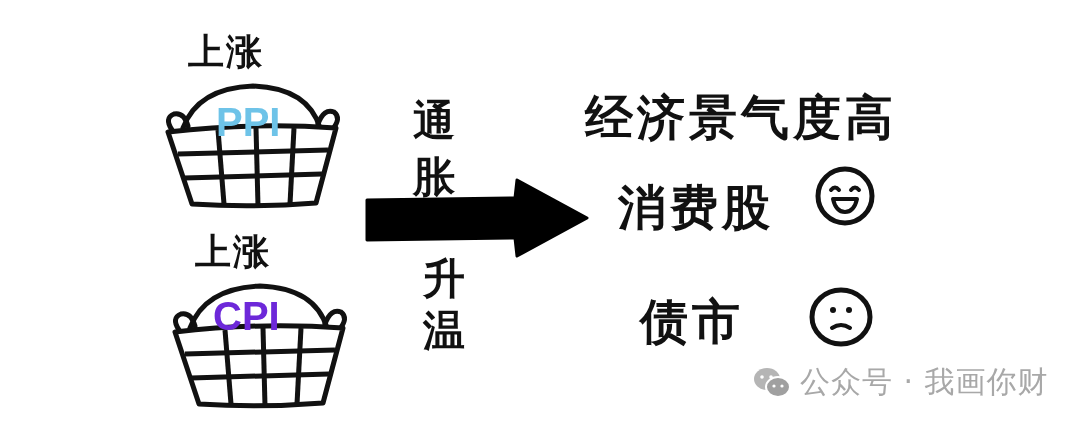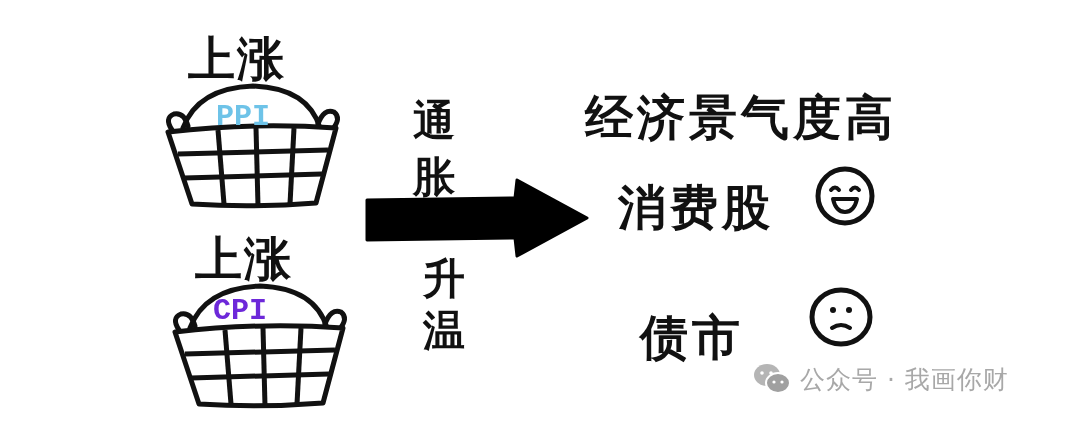--- a/index.html
+++ b/index.html
@@ -1,24 +1,24 @@
 <!DOCTYPE html>
 <html><head>
   <meta charset="utf-8">
   <style>
     html, body { margin: 0; padding: 0; background: #ffffff; }
     body { width: 1080px; height: 427px; position: relative; overflow: hidden;
            font-family: "DejaVu Sans", sans-serif; }
     .abs { position: absolute; }
     .hand { font-family: "DejaVu Sans", sans-serif; font-weight: bold; color: #111; }
-    .basket-label { font-size: 47px; letter-spacing: 2px; }
+    .basket-label { font-size: 36px; letter-spacing: 2px; }
     .vert-char { font-size: 42px; line-height: 54px; text-align: center; width: 60px; }
     .line-big { font-size: 48px; letter-spacing: 4px; }
-    .basket-tag { font-family: Liberation Mono, monospace; font-weight: bold; font-size: 30px; }
-    .watermark { color: #a8a8a8; font-size: 25px; font-family: "DejaVu Sans", sans-serif; letter-spacing: 1px; }
+    .basket-tag { font-family: Liberation Sans, sans-serif; font-weight: bold; font-size: 40px; }
+    .watermark { color: #a8a8a8; font-size: 30px; font-family: "DejaVu Sans", sans-serif; letter-spacing: 1px; }
   </style>
 </head>
 <body>
 
 <div class="abs" style="left:158px; top:28px; width:190px; height:180px;">
   <div class="abs hand basket-label" style="left:30px; top:0px;">上涨</div>
   <svg class="abs" style="left:0; top:50px;" width="190" height="135" viewBox="0 0 190 135">
     <path d="M25 50 Q40 10 95 8 Q150 10 162 50" fill="none" stroke="#111" stroke-width="5" stroke-linecap="round"></path>
     <path d="M14 52 Q6 40 16 36 Q26 34 30 48" fill="none" stroke="#111" stroke-width="5" stroke-linecap="round"></path>
     <path d="M160 46 Q166 30 176 34 Q184 40 174 52" fill="none" stroke="#111" stroke-width="5" stroke-linecap="round"></path>
@@ -61,21 +61,21 @@
 <div class="abs hand line-big" style="left:585px; top:86px;">经济景气度高</div>
 
 <div class="abs hand line-big" style="left:618px; top:176px;">消费股</div>
 <svg class="abs" style="left:814px; top:165px;" width="62" height="62" viewBox="0 0 62 62">
   <circle cx="31" cy="31" r="27" fill="#fff" stroke="#111" stroke-width="5"></circle>
   <path d="M17 25 Q21 20 25 25" fill="none" stroke="#111" stroke-width="4" stroke-linecap="round"></path>
   <path d="M37 25 Q41 20 45 25" fill="none" stroke="#111" stroke-width="4" stroke-linecap="round"></path>
   <path d="M19 34 L43 34 Q40 47 31 47 Q22 47 19 34 Z" fill="#fff" stroke="#111" stroke-width="4" stroke-linejoin="round"></path>
 </svg>
 
-<div class="abs hand line-big" style="left:640px; top:290px;margin-top:16px;">债市</div>
+<div class="abs hand line-big" style="left:640px; top:290px;">债市</div>
 <svg class="abs" style="left:808px; top:286px;" width="66" height="62" viewBox="0 0 66 62">
   <ellipse cx="33" cy="31" rx="29" ry="27" fill="#fff" stroke="#111" stroke-width="5"></ellipse>
   <circle cx="25" cy="24" r="3" fill="#111"></circle>
   <circle cx="41" cy="24" r="3" fill="#111"></circle>
   <path d="M24 42 Q33 36 42 42" fill="none" stroke="#111" stroke-width="4" stroke-linecap="round"></path>
 </svg>
 
 <div class="abs" style="left:752px; top:362px; display:flex; align-items:center;">
   <svg width="40" height="34" viewBox="0 0 40 34" style="margin-right:8px;">
     <ellipse cx="15" cy="13" rx="13" ry="11" fill="#b5b5b5"></ellipse>

